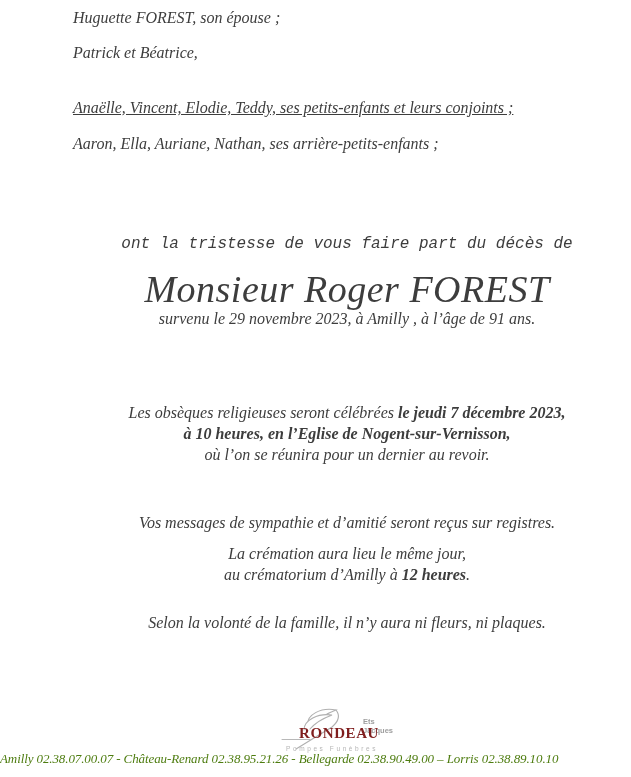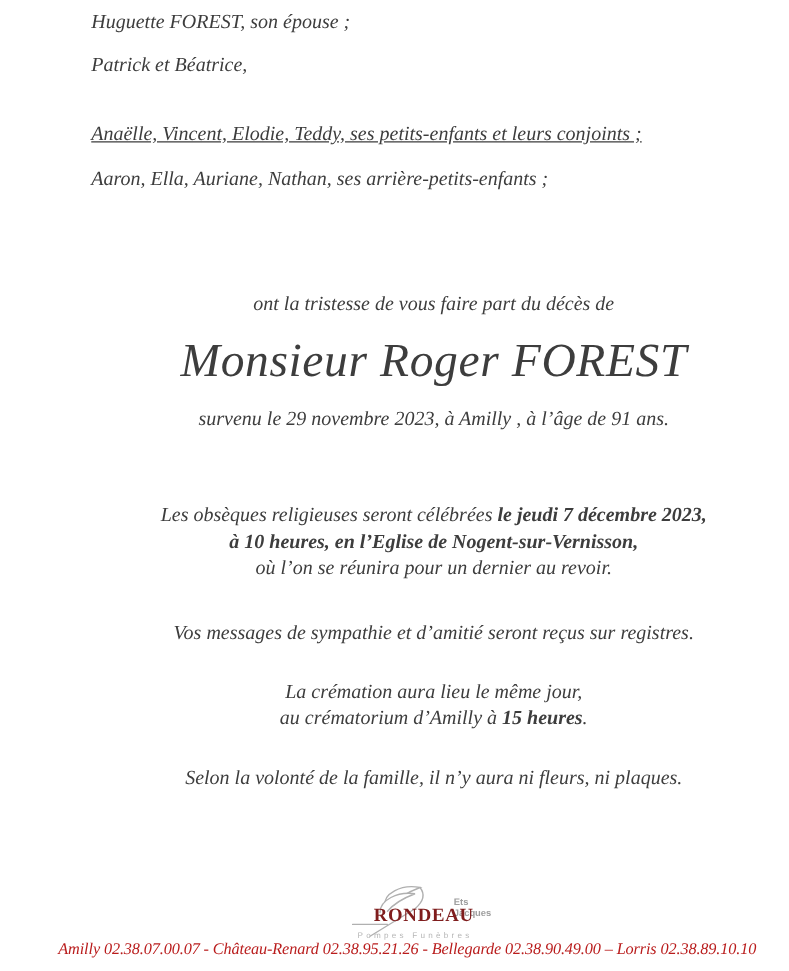--- a/index.html
+++ b/index.html
@@ -15,21 +15,21 @@
     overflow:hidden;
   }
   .abs{position:absolute;}
   .family-block{left:73px;right:10px;line-height:20px;}
   .center-col{left:63px;width:568px;text-align:center;}
   .tight{line-height:21px;text-align:center;}
   .title{font-size:38px;line-height:34px;letter-spacing:0.5px;}
   b,.bold{font-weight:bold;}
   .footer-contacts{
     left:0;width:631px;box-sizing:border-box;padding-right:26px;
-    text-align:right;font-size:13px;color:#b91c1c;letter-spacing:-0.1px;
+    text-align:left;font-size:13px;color:#4d7c0f;letter-spacing:-0.1px;
   }
   .logo{
     left:278px;top:704px;width:110px;height:54px;
     font-style:normal;
   }
   .logo .ets{
     position:absolute;left:53px;top:13px;
     font-family:"Liberation Sans","DejaVu Sans",sans-serif;
     font-size:7.5px;font-weight:bold;color:#9e9e9e;padding-left:32px;
   }
@@ -52,37 +52,37 @@
   <div class="abs family-block" style="top:8px;">Huguette FOREST, son épouse ;</div>
 
   <div class="abs family-block" style="top:43px;">
     <div>Patrick et Béatrice,</div>
   </div>
 
   <div class="abs family-block" style="top:98px;text-decoration:underline;">Anaëlle, Vincent, Elodie, Teddy, ses petits-enfants et leurs conjoints ;</div>
 
   <div class="abs family-block" style="top:134px;">Aaron, Ella, Auriane, Nathan, ses arrière-petits-enfants ;</div>
 
-  <div class="abs center-col" style="top:235px;">ont la tristesse de vous faire part du décès de</div>
+  <div class="abs center-col" style="top:235px;font-family:Liberation Mono, monospace;">ont la tristesse de vous faire part du décès de</div>
 
   <div class="abs center-col title" style="top:272px;">Monsieur Roger FOREST</div>
 
-  <div class="abs center-col" style="top:327px;">survenu le 29 novembre 2023, à Amilly , à l’âge de 91 ans.</div>
+  <div class="abs center-col" style="top:310px;">survenu le 29 novembre 2023, à Amilly , à l’âge de 91 ans.</div>
 
   <div class="abs center-col tight" style="top:402px;">
     <div><span>Les obsèques religieuses seront célébrées </span><b>le jeudi 7 décembre 2023,</b></div>
     <div><b>à 10 heures, en l’Eglise de Nogent-sur-Vernisson,</b></div>
     <div>où l’on se réunira pour un dernier au revoir.</div>
   </div>
 
-  <div class="abs center-col" style="top:498px;">Vos messages de sympathie et d’amitié seront reçus sur registres.</div>
+  <div class="abs center-col" style="top:514px;">Vos messages de sympathie et d’amitié seront reçus sur registres.</div>
 
   <div class="abs center-col tight" style="top:543px;">
     <div>La crémation aura lieu le même jour,</div>
-    <div><span>au crématorium d’Amilly à </span><b>15 heures</b><span>.</span></div>
+    <div><span>au crématorium d’Amilly à </span><b>12 heures</b><span>.</span></div>
   </div>
 
   <div class="abs center-col" style="top:614px;">Selon la volonté de la famille, il n’y aura ni fleurs, ni plaques.</div>
 
   <div class="abs logo">
     <svg width="110" height="54" viewBox="0 0 110 54">
       <g fill="none" stroke="#b0b0b0" stroke-width="1.1" stroke-linecap="round">
         <path d="M30 21 C 28 11, 43 3, 58 6 C 50 9, 42 13, 37 20" fill="#ffffff"></path>
         <path d="M26 26 C 26 16, 40 9, 54 11 C 46 14, 37 19, 32 25" fill="#ffffff"></path>
         <path d="M58 6 C 62 11, 61 17, 54 23 L 18 45"></path>

